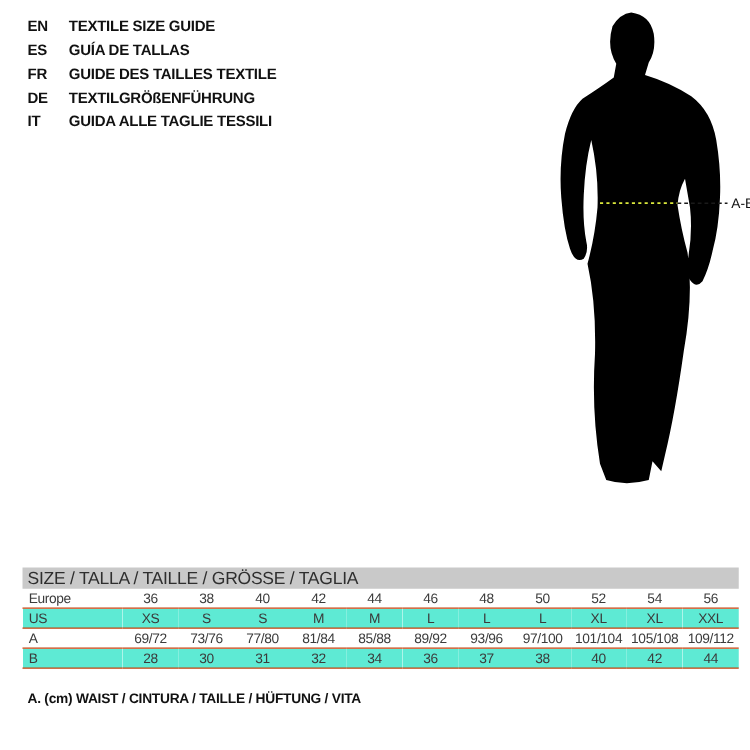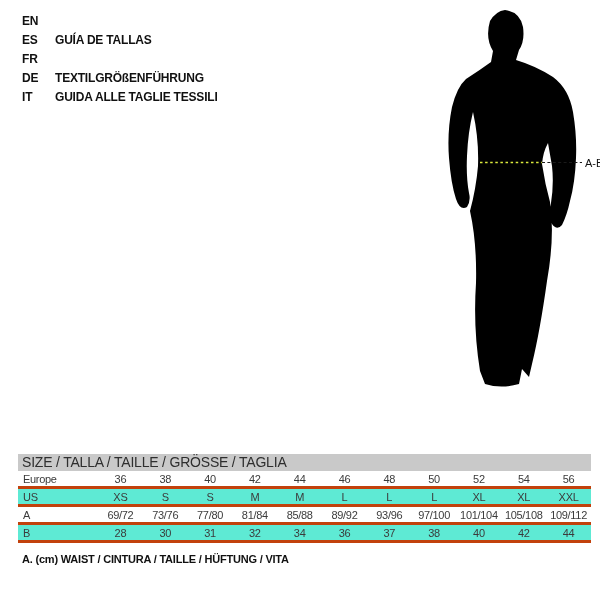--- a/index.html
+++ b/index.html
@@ -17,40 +17,42 @@
   
   .figure-wrap{position:absolute;left:439px;top:0px;width:185px;height:400px;}
   
   .man-title{position:absolute;left:22px;top:427px;font-size:11.5px;font-weight:bold;letter-spacing:-0.2px;}
   
   .chart{position:absolute;left:18px;top:454px;width:573px;}
   .chart-header{height:17px;line-height:17px;background:#c9c9c9;font-size:14px;color:#2e2e2e;padding-left:4px;letter-spacing:-0.2px;}
   table.sizes{width:100%;border-collapse:collapse;table-layout:fixed;font-size:11px;color:#3b3b3b;}
   table.sizes td{height:15px;text-align:center;padding:0;letter-spacing:-0.3px;white-space:nowrap;overflow:hidden;}
   table.sizes td.rlabel{width:75px;text-align:left;padding-left:5px;}
-  table.sizes tr{border-bottom:3px solid #c2410c;}
+  table.sizes tr{border-bottom:1px solid #c2410c;}
   table.sizes tr.alt{background:#5eead4;}
   
   .notes{position:absolute;left:22px;top:551px;font-size:11px;font-weight:bold;line-height:17.5px;letter-spacing:-0.2px;text-align:right;}
 </style>
 </head>
 <body>
 
 <div class="page">
 
   <div class="langs">
     <div class="lang-row">
       <span class="lang-code">EN</span>
+      <span class="lang-label">TEXTILE SIZE GUIDE</span>
     </div>
     <div class="lang-row">
       <span class="lang-code">ES</span>
       <span class="lang-label">GUÍA DE TALLAS</span>
     </div>
     <div class="lang-row">
       <span class="lang-code">FR</span>
+      <span class="lang-label">GUIDE DES TAILLES TEXTILE</span>
     </div>
     <div class="lang-row">
       <span class="lang-code">DE</span>
       <span class="lang-label">TEXTILGRÖßENFÜHRUNG</span>
     </div>
     <div class="lang-row">
       <span class="lang-code">IT</span>
       <span class="lang-label">GUIDA ALLE TAGLIE TESSILI</span>
     </div>
   </div>

